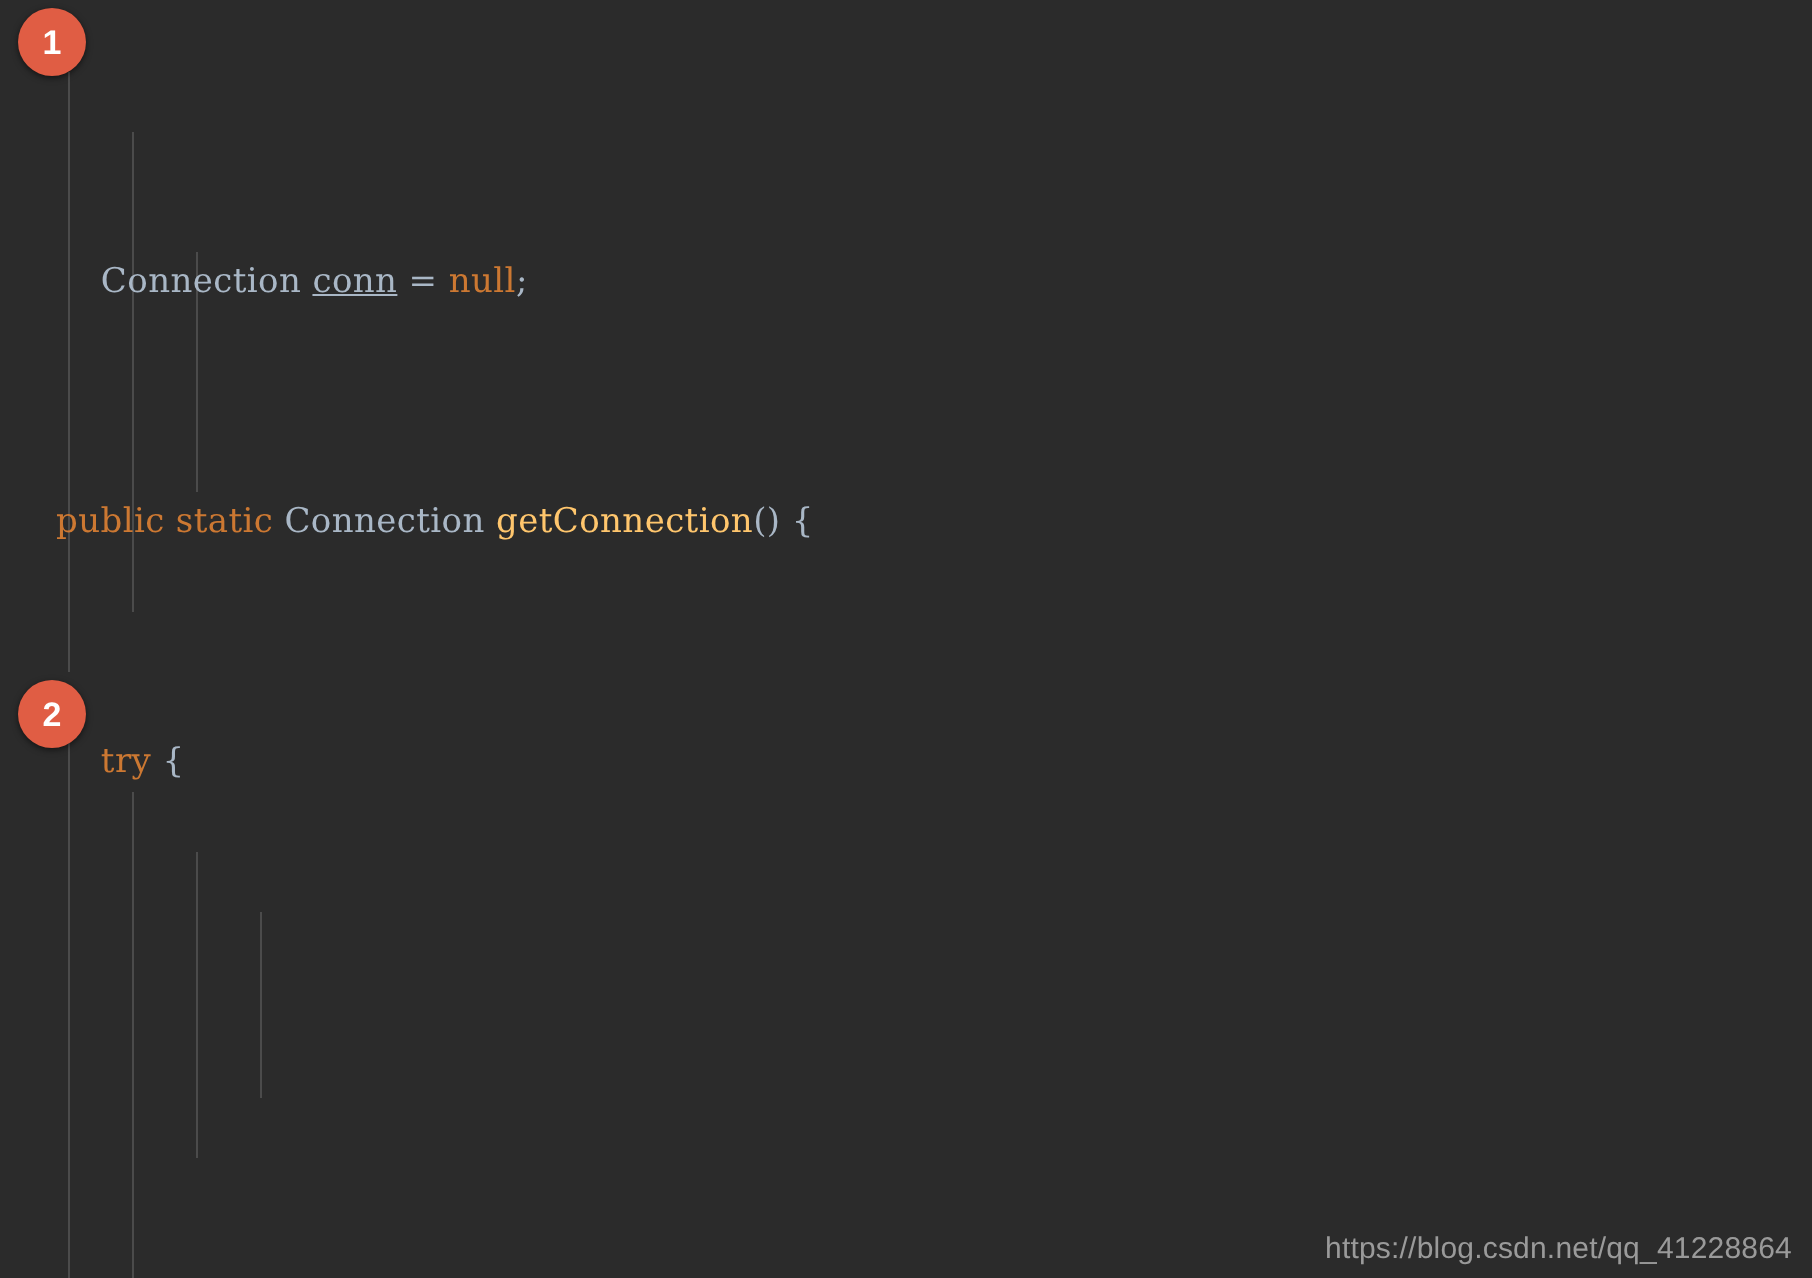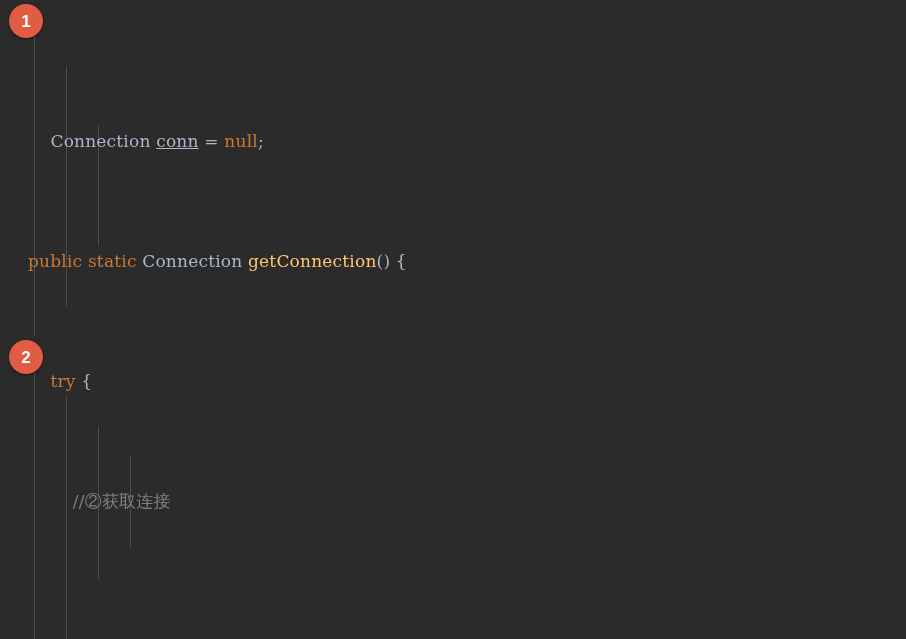--- a/index.html
+++ b/index.html
@@ -112,21 +112,20 @@
 
   <div id="code">
 
 
     <div class="line"><span class="plain">    </span><span class="type">Connection</span><span class="plain"> </span><span class="ul">conn</span><span class="plain"> </span><span class="punct">=</span><span class="plain"> </span><span class="kw">null</span><span class="punct">;</span></div>
 
     <div class="line"><span class="kw">public</span><span class="plain"> </span><span class="kw">static</span><span class="plain"> </span><span class="type">Connection</span><span class="plain"> </span><span class="fn">getConnection</span><span class="punct">()</span><span class="plain"> </span><span class="brace">{</span></div>
 
     <div class="line"><span class="plain">    </span><span class="kw">try</span><span class="plain"> </span><span class="brace">{</span></div>
 
-    <div class="line"><span class="plain">        </span><span class="cmt">//②获取连接</span></div>
 
     
 
     
 
     
 
     
 
     
@@ -151,14 +150,15 @@
 
     
 
     
 
   </div>
 
   <div class="badge" id="badge-1">1</div>
   <div class="badge" id="badge-2">2</div>
 
+  <div id="watermark">https://blog.csdn.net/qq_41228864</div>
 
 </div>
 
 </body></html>

